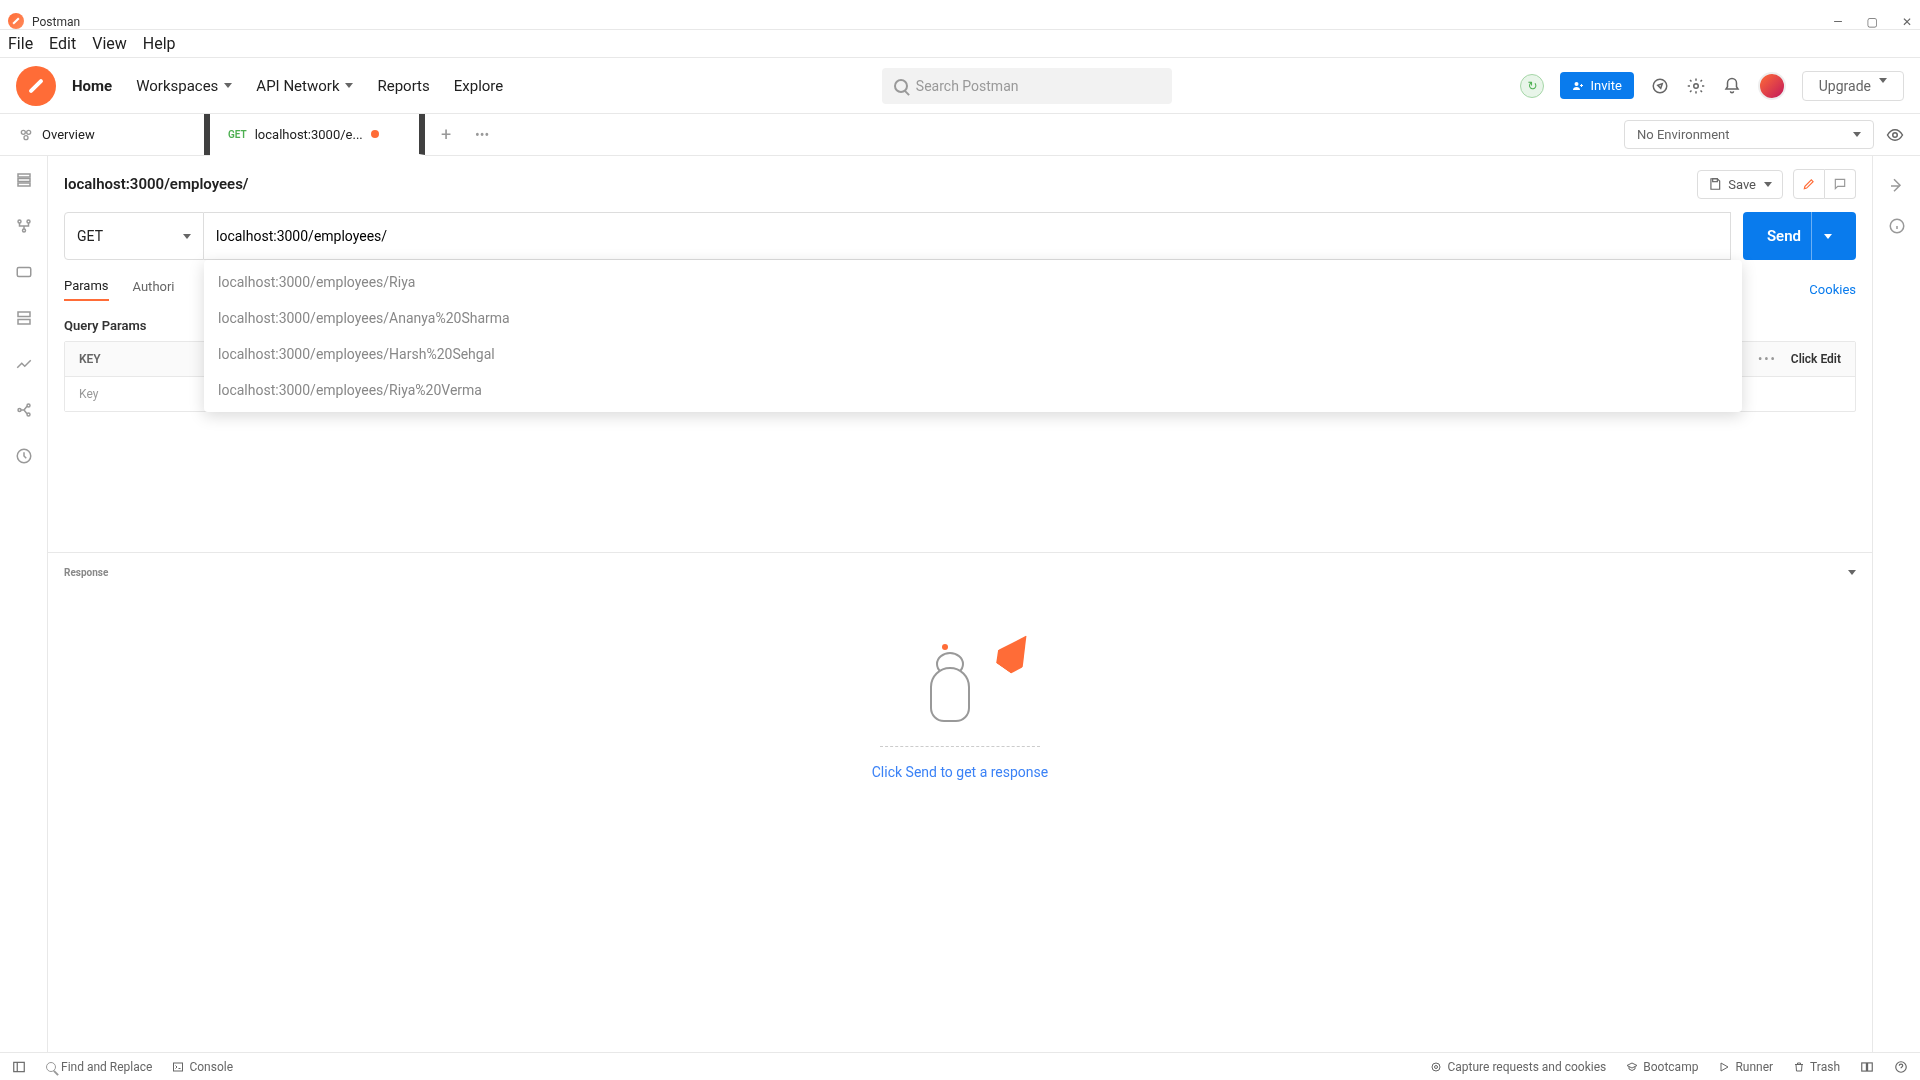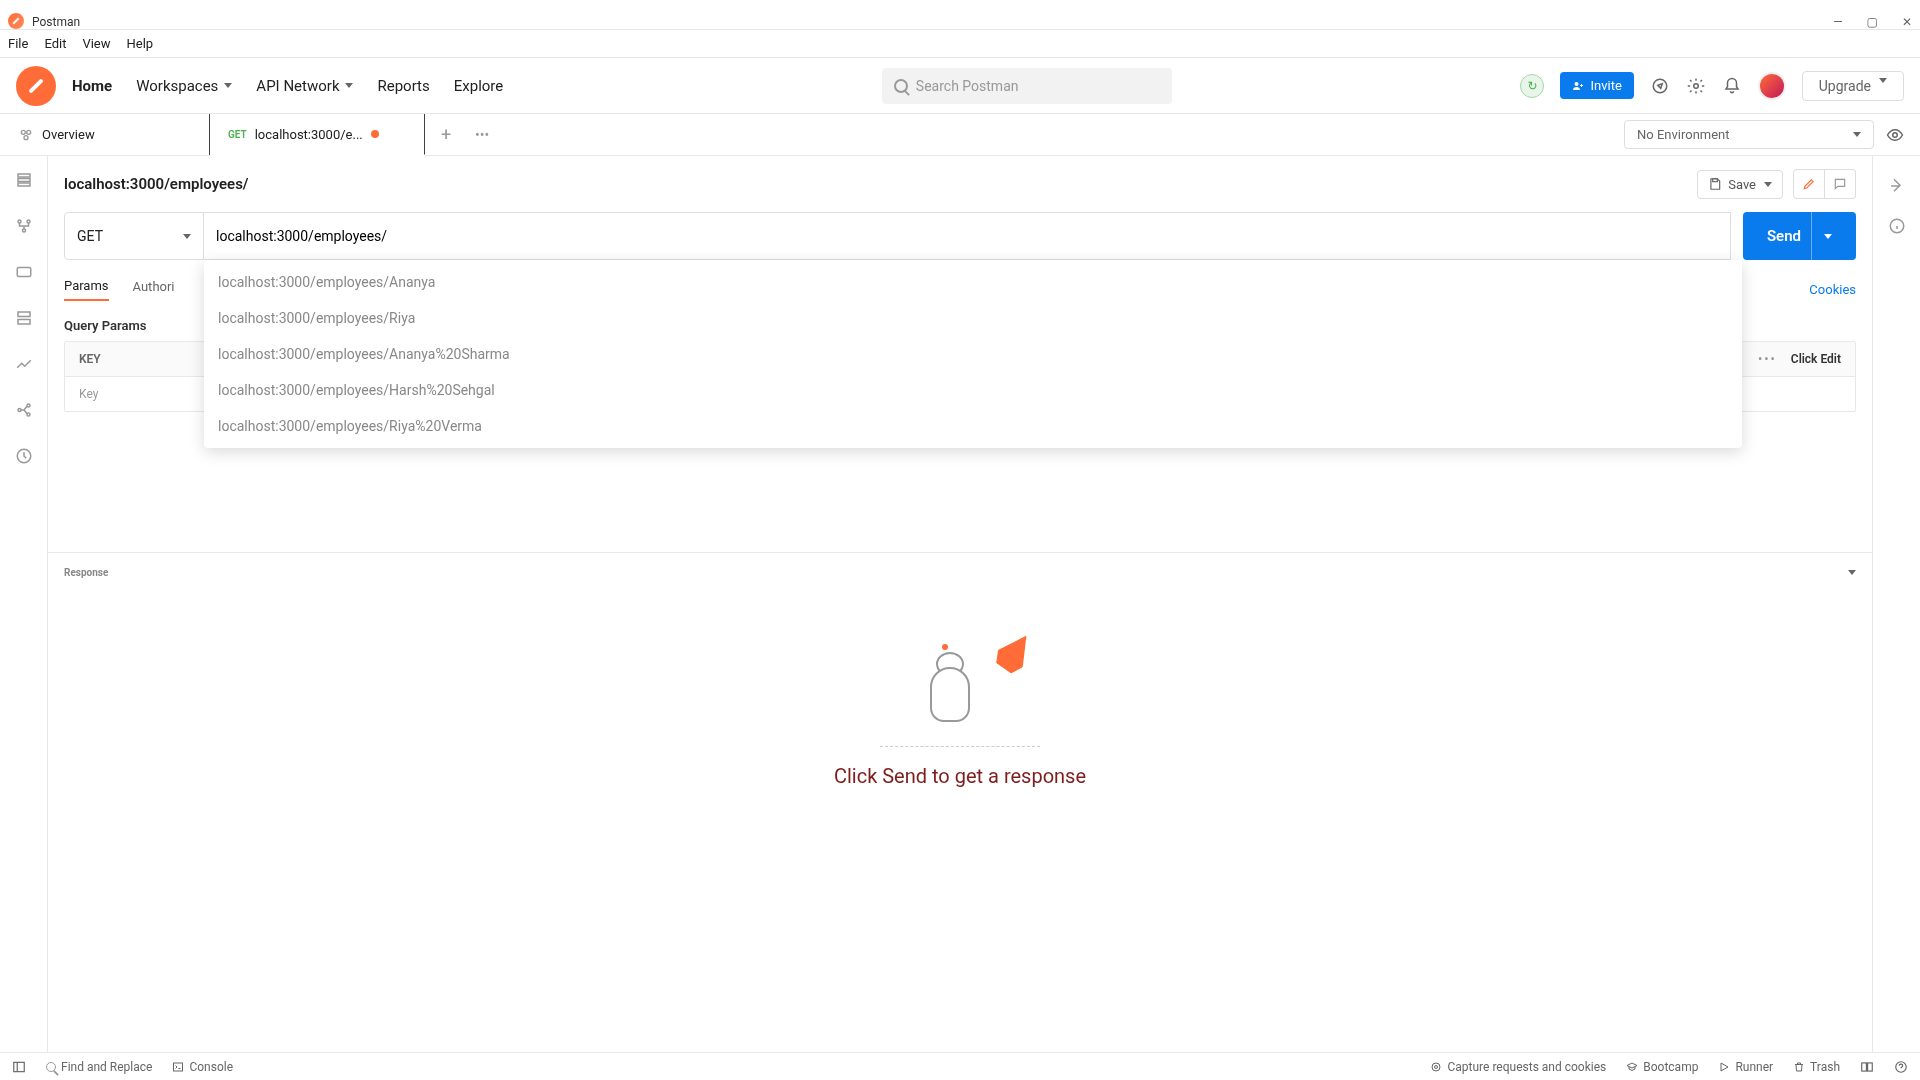--- a/index.html
+++ b/index.html
@@ -7,21 +7,21 @@
 
 
 .titlebar { height:30px; display:flex; align-items:flex-end; padding:0 8px; border-bottom:1px solid #e8e8e8; }
 .titlebar-icon { width:16px; height:16px; background:linear-gradient(135deg,#ff6c37,#ff8a5b); border-radius:50%; margin-right:8px; position:relative; }
 .titlebar-icon::after{content:'';position:absolute;width:8px;height:2px;background:#fff;top:7px;left:4px;transform:rotate(-45deg);}
 .titlebar-title { font-size:12px; color:#333; }
 .titlebar-controls { margin-left:auto; display:flex; gap:24px; font-size:12px; color:#666; }
 .titlebar-controls span{cursor:pointer;}
 
 
-.menubar { height:28px; display:flex; align-items:center; padding:0 8px; gap:16px; border-bottom:1px solid #e8e8e8; font-size:13px; }
+.menubar { height:28px; display:flex; align-items:center; padding:0 8px; gap:16px; border-bottom:1px solid #e8e8e8; font-size:16px; }
 .menubar span { cursor:pointer; }
 
 
 .header { height:56px; display:flex; align-items:center; padding:0 16px; border-bottom:1px solid #e8e8e8; }
 .header-logo { width:40px; height:40px; background:#ff6c37; border-radius:50%; display:flex; align-items:center; justify-content:center; margin-right:16px; position:relative;}
 .header-logo::after{content:'';position:absolute;width:18px;height:4px;background:#fff;transform:rotate(-45deg);border-radius:2px;}
 .header-nav { display:flex; align-items:center; gap:24px; }
 .header-nav-item { font-size:15px; cursor:pointer; display:flex; align-items:center; gap:4px;}
 .header-nav-item.active { font-weight:700; }
 .chevron-down { width:0;height:0;border-left:4px solid transparent;border-right:4px solid transparent;border-top:5px solid #666;display:inline-block;margin-left:2px;}
@@ -36,21 +36,21 @@
 .upgrade-btn{border:1px solid #ddd;padding:6px 16px;border-radius:4px;display:flex;align-items:flex-start;gap:6px;color:#666;}
 
 
 .main { display:flex; height:calc(100% - 30px - 28px - 56px - 28px - 42px);justify-content:flex-end; }
 .left-rail { width:48px; border-right:1px solid #e8e8e8; display:flex; flex-direction:column; align-items:center; padding-top:14px; gap:26px;}
 .rail-icon{width:20px;height:20px;color:#999;cursor:pointer;display:flex;align-items:center;justify-content:center;}
 .content { flex:1; display:flex; flex-direction:column; }
 
 
 .tabs { height:42px; display:flex; align-items:center; border-bottom:1px solid #e8e8e8; position:relative;}
-.tab { height:100%; display:flex; align-items:center; padding:0 18px; gap:8px; border-right:1px solid #404040; cursor:pointer; font-size:13px;}
+.tab { height:100%; display:flex; align-items:center; padding:0 18px; gap:8px; border-right:6px solid #404040; cursor:pointer; font-size:13px;}
 .tab.overview{width:210px;}
 .tab.active { border-bottom:1px solid #fff; box-shadow:inset 0 -1px 0 #fff, 0 1px 0 #fff;}
 .tab.request{width:215px;background:#fff;}
 .tab-method{font-size:10px;color:#4caf50;font-weight:600;}
 .tab-dot{width:8px;height:8px;border-radius:50%;background:#ff6c37;}
 .tab-add{width:42px;text-align:center;color:#999;font-size:18px;cursor:pointer;}
 .tab-more{color:#999;cursor:pointer;padding:0 8px;}
 .tabs-right{margin-left:auto;display:flex;align-items:center;gap:12px;padding-right:16px;}
 .env-select{border:1px solid #ddd;border-radius:4px;padding:6px 12px;width:250px;display:flex;align-items:center;justify-content:space-between;color:#666;font-size:13px;}
 .eye-icon{color:#666;cursor:pointer;}
@@ -96,21 +96,21 @@
 
 .response{border-top:1px solid #e8e8e8;margin-top:140px;}
 .response-header{padding:14px 16px;color:#888;font-size:10px;display:flex;justify-content:space-between;align-items:center;font-weight:bold;}
 .response-body{display:flex;flex-direction:column;align-items:center;justify-content:center;padding:40px 0;}
 .astronaut{width:160px;height:120px;position:relative;margin-bottom:12px;}
 .rocket{position:absolute;right:10px;top:0;width:30px;height:40px;background:#ff6c37;clip-path:polygon(50% 0,100% 70%,80% 100%,20% 100%,0 70%);transform:rotate(35deg);}
 .astro-body{position:absolute;left:50px;top:35px;width:40px;height:55px;border:2px solid #999;border-radius:20px 20px 14px 14px;background:#fff;}
 .astro-head{position:absolute;left:56px;top:20px;width:28px;height:24px;border:2px solid #999;border-radius:50%;background:#fff;}
 .astro-head::after{content:'';position:absolute;width:6px;height:6px;border-radius:50%;background:#ff6c37;left:4px;top:-10px;}
 .ground{position:absolute;bottom:5px;left:0;right:0;height:2px;border-bottom:1px dashed #ccc;}
-.response-msg{color:#7f1d1d;font-size:20px;}
+.response-msg{color:#3b82f6;font-size:14px;}
 
 
 .statusbar{height:28px;border-top:1px solid #e8e8e8;display:flex;align-items:center;padding:0 12px;font-size:12px;color:#666;gap:20px;}
 .statusbar .right{margin-left:auto;display:flex;gap:20px;}
 .status-item{display:flex;align-items:center;gap:5px;cursor:pointer;}
 
 svg{display:block;}
 </style>
 </head>
 <body>
@@ -304,21 +304,20 @@
             <input type="text" value="localhost:3000/employees/" style="">
           </div>
           <button class="send-btn">
             <span>Send</span>
             <span class="send-chevron">
                 <span class="chevron-down" style="border-top-color:#fff"></span>
               </span>
           </button>
 
           <div class="autocomplete">
-            <div class="ac-item">localhost:3000/employees/Ananya</div>
             <div class="ac-item">localhost:3000/employees/Riya</div>
             <div class="ac-item">localhost:3000/employees/Ananya%20Sharma</div>
             <div class="ac-item">localhost:3000/employees/Harsh%20Sehgal</div>
             <div class="ac-item">localhost:3000/employees/Riya%20Verma</div>
           </div>
         </div>
 
         <div class="param-tabs">
           <span class="param-tab active">Params</span>
           <span class="param-tab">Authori</span>

